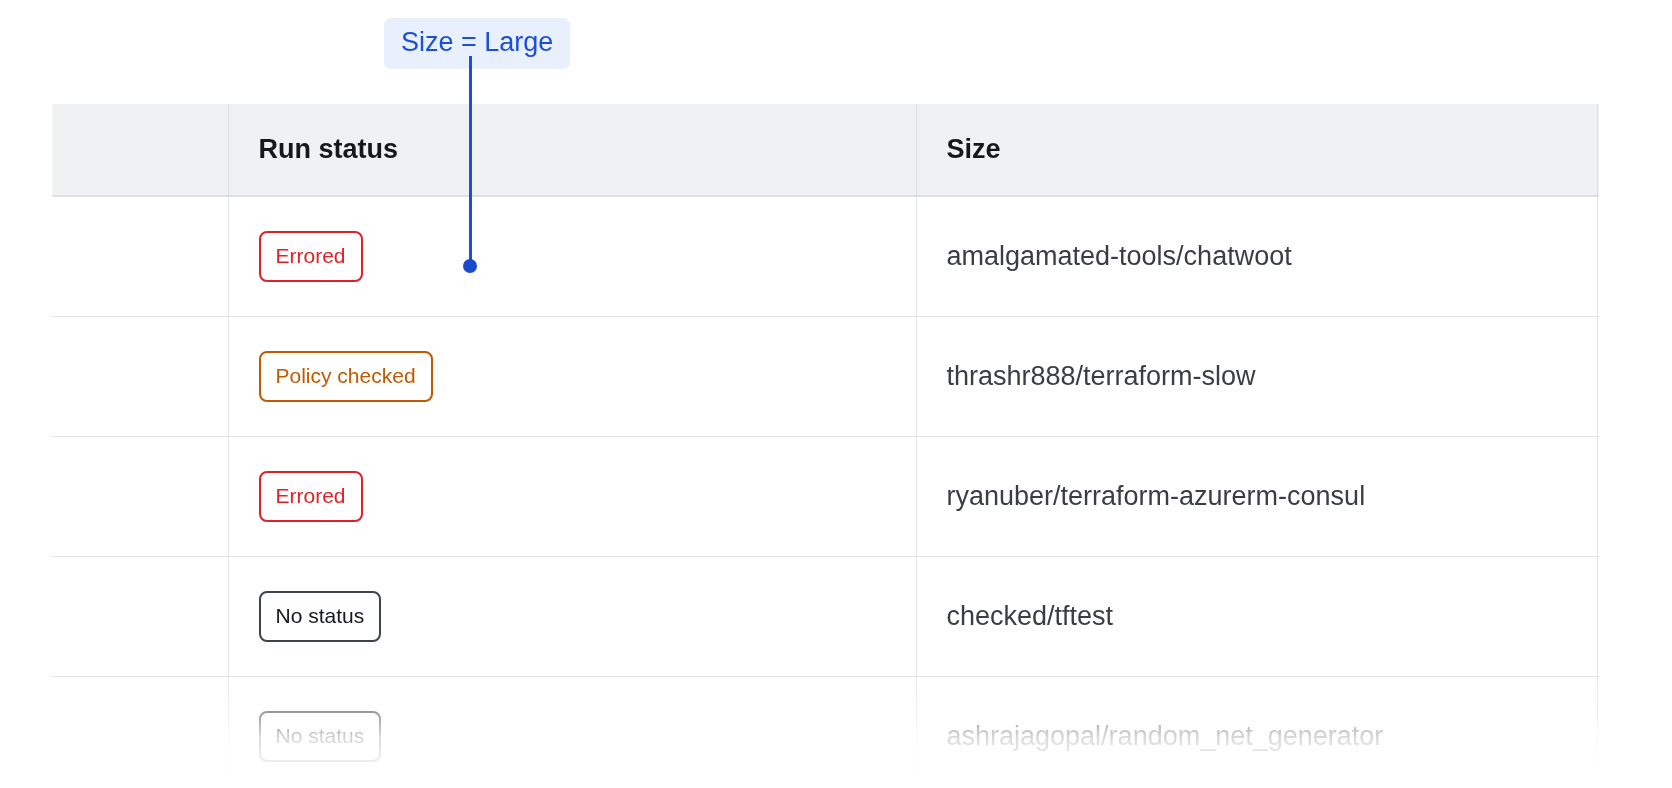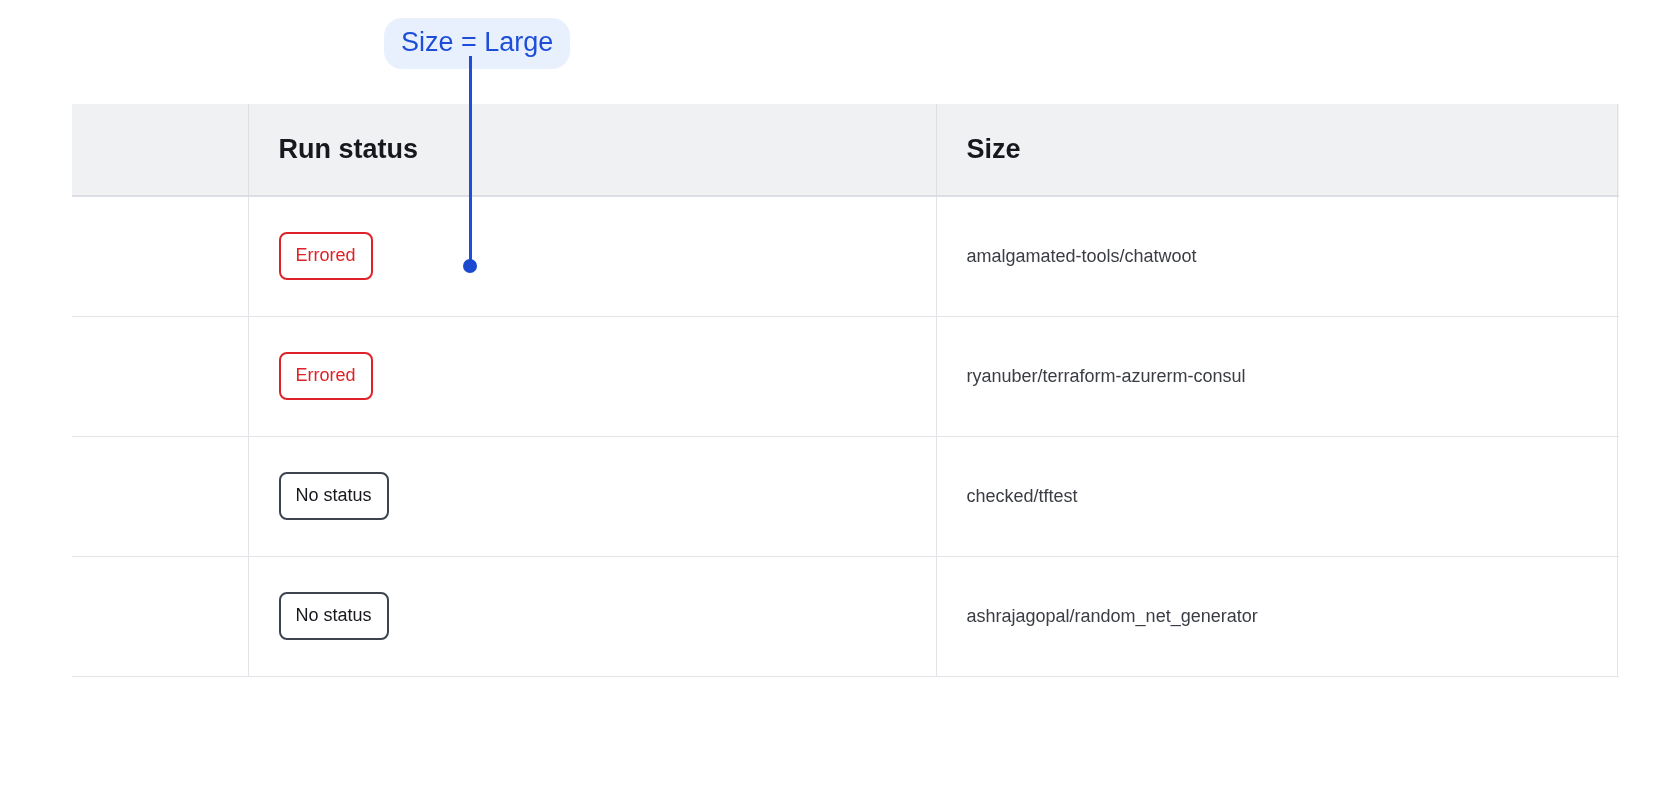--- a/index.html
+++ b/index.html
@@ -27,21 +27,21 @@
   }
   #size-badge {
     position: absolute;
     left: 384px;
     top: 18px;
     background: #e9f0fd;
     color: #1d4ed8;
     font-size: 27px;
     line-height: 1;
     padding: 11px 17px 13px 17px;
-    border-radius: 18px;
+    border-radius: 7px;
     white-space: nowrap;
     pointer-events: auto;
   }
   #callout-line {
     position: absolute;
     left: 469px;
     top: 56px;
     width: 3px;
     height: 206px;
     background: #1d4ed8;
@@ -57,21 +57,20 @@
   }
 
   
   #table-wrap {
     position: absolute;
     left: 0;
     top: 104px;
     width: 1599px;
     height: 684px;
     overflow: hidden;
-    margin-left: 20px;
   }
   table.runs-table {
     border-collapse: collapse;
     table-layout: fixed;
     width: 1620px;
     margin-left: 52px;
     font-size: 27px;
   }
   table.runs-table col.c-select { width: 176px; }
   table.runs-table col.c-status { width: 688px; }
@@ -100,29 +99,29 @@
     padding: 0 0 0 30px;
     height: 120px;
     vertical-align: middle;
     box-sizing: border-box;
     background: #ffffff;
   }
   tbody td.td-select { padding-left: 0; }
   tbody td.td-tail { border-right: none; }
 
   td.td-repo {
-    font-size: 18px;
+    font-size: 27px;
     color: #3b3d45;
     white-space: nowrap;
   }
 
   
   .status-pill {
     display: inline-block;
-    font-size: 18px;
+    font-size: 21px;
     line-height: 1;
     padding: 12px 15px 14px 15px;
     border-radius: 8px;
     border: 2px solid currentColor;
     background: #ffffff;
     white-space: nowrap;
   }
   .status-errored        { color: #e02228; }
   .status-policy-checked { color: #bf5a00; }
   .status-no-status      { color: #3d4450; text-align: center; }
@@ -177,20 +176,26 @@
     </thead>
     <tbody id="table-body">
         <tr>
           <td class="td-select"></td>
           <td class="td-status"><span class="status-pill status-errored"><span class="pill-text">Errored</span></span></td>
           <td class="td-repo">amalgamated-tools/chatwoot</td>
           <td class="td-tail"></td>
         </tr>
         <tr>
           <td class="td-select"></td>
+          <td class="td-status"><span class="status-pill status-policy-checked"><span class="pill-text">Policy checked</span></span></td>
+          <td class="td-repo">thrashr888/terraform-slow</td>
+          <td class="td-tail"></td>
+        </tr>
+        <tr>
+          <td class="td-select"></td>
           <td class="td-status"><span class="status-pill status-errored"><span class="pill-text">Errored</span></span></td>
           <td class="td-repo">ryanuber/terraform-azurerm-consul</td>
           <td class="td-tail"></td>
         </tr>
         <tr>
           <td class="td-select"></td>
           <td class="td-status"><span class="status-pill status-no-status"><span class="pill-text">No status</span></span></td>
           <td class="td-repo">checked/tftest</td>
           <td class="td-tail"></td>
         </tr>

